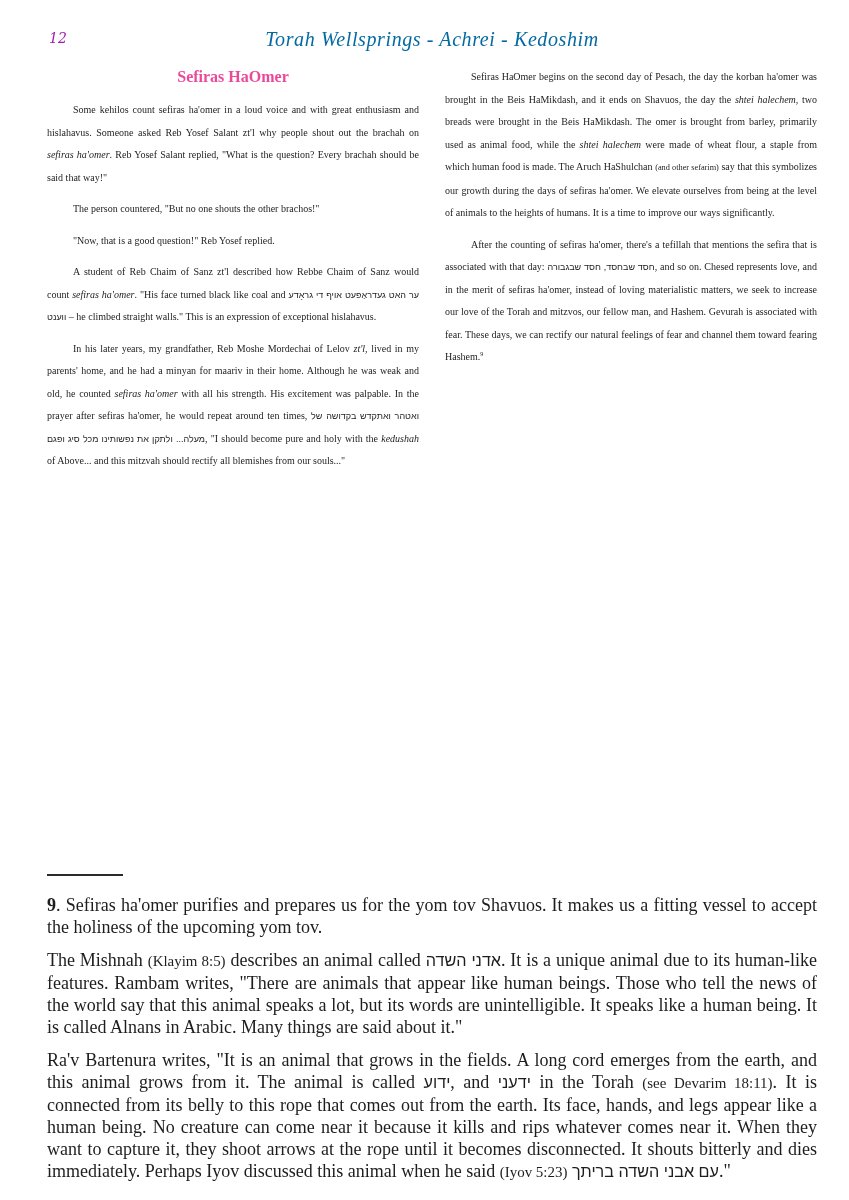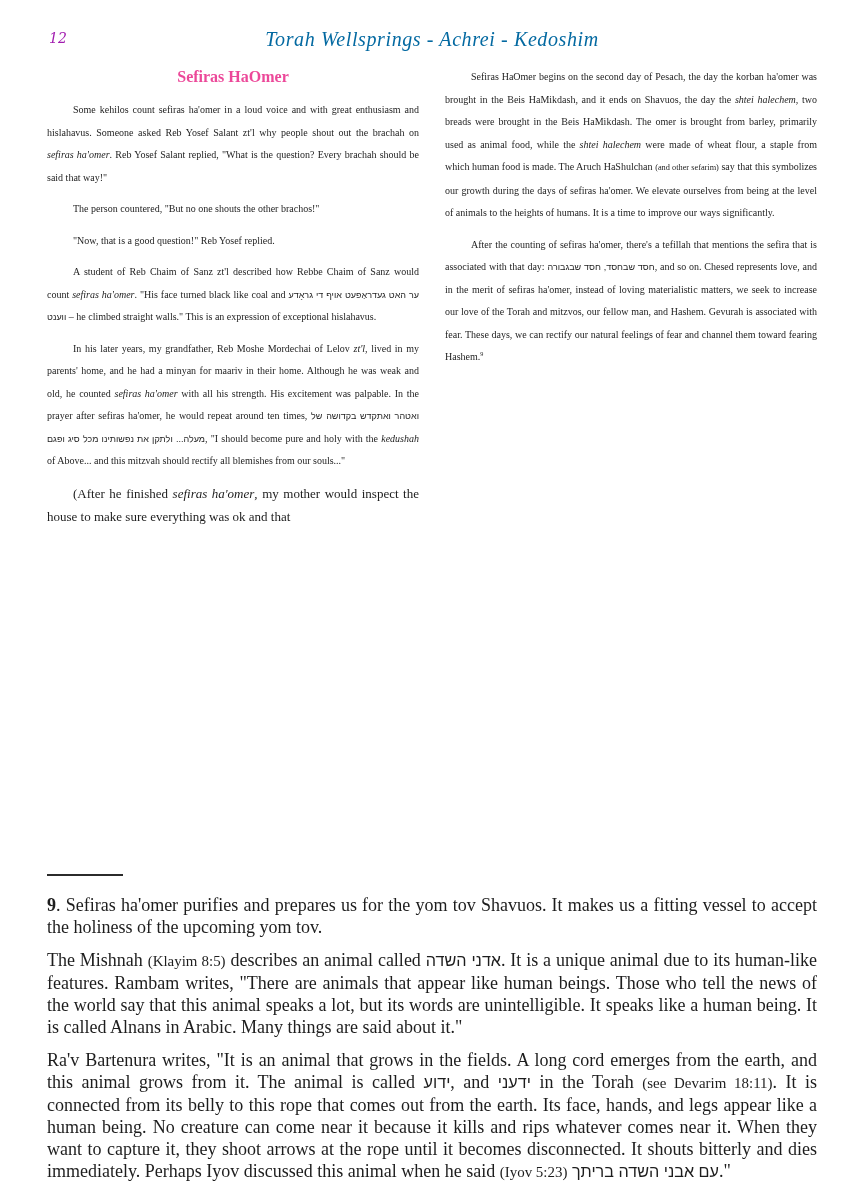--- a/index.html
+++ b/index.html
@@ -75,21 +75,20 @@
 
   <main class="columns">
     <section class="col">
       <h2 class="section-heading">Sefiras HaOmer</h2>
       <div>
           <p class="para indent"><span class="seg-normal">Some kehilos count sefiras ha'omer in a loud voice and with great enthusiasm and hislahavus. Someone asked Reb Yosef Salant zt'l why people shout out the brachah on </span><span class="seg-italic">sefiras ha'omer</span><span class="seg-normal">. Reb Yosef Salant replied, "What is the question? Every brachah should be said that way!"</span></p>
           <p class="para indent"><span class="seg-normal">The person countered, "But no one shouts the other brachos!"</span></p>
           <p class="para indent"><span class="seg-normal">"Now, that is a good question!" Reb Yosef replied.</span></p>
           <p class="para indent"><span class="seg-normal">A student of Reb Chaim of Sanz zt'l described how Rebbe Chaim of Sanz would count </span><span class="seg-italic">sefiras ha'omer</span><span class="seg-normal">. "His face turned black like coal and </span><span class="seg-hebrew">ער האט געדראַפעט אויף די גראָדע ווענט</span><span class="seg-normal"> – he climbed straight walls." This is an expression of exceptional hislahavus.</span></p>
           <p class="para indent"><span class="seg-normal">In his later years, my grandfather, Reb Moshe Mordechai of Lelov </span><span class="seg-italic">zt'l</span><span class="seg-normal">, lived in my parents' home, and he had a minyan for maariv in their home. Although he was weak and old, he counted </span><span class="seg-italic">sefiras ha'omer</span><span class="seg-normal"> with all his strength. His excitement was palpable. In the prayer after sefiras ha'omer, he would repeat around ten times, </span><span class="seg-hebrew">ואטהר ואתקדש בקדושה של מעלה... ולתקן את נפשותינו מכל סיג ופגם</span><span class="seg-normal">, "I should become pure and holy with the </span><span class="seg-italic">kedushah</span><span class="seg-normal"> of Above... and this mitzvah should rectify all blemishes from our souls..."</span></p>
-          <p class="para indent small"><span class="seg-normal">(After he finished </span><span class="seg-italic">sefiras ha'omer</span><span class="seg-normal">, my mother would inspect the house to make sure everything was ok and that</span></p>
         </div>
     </section>
     <section class="col">
       <div>
           <p class="para indent"><span class="seg-normal">Sefiras HaOmer begins on the second day of Pesach, the day the korban ha'omer was brought in the Beis HaMikdash, and it ends on Shavuos, the day the </span><span class="seg-italic">shtei halechem</span><span class="seg-normal">, two breads were brought in the Beis HaMikdash. The omer is brought from barley, primarily used as animal food, while the </span><span class="seg-italic">shtei halechem</span><span class="seg-normal"> were made of wheat flour, a staple from which human food is made. The Aruch HaShulchan </span><span class="seg-small">(and other sefarim)</span><span class="seg-normal"> say that this symbolizes our growth during the days of sefiras ha'omer. We elevate ourselves from being at the level of animals to the heights of humans. It is a time to improve our ways significantly.</span></p>
           <p class="para indent"><span class="seg-normal">After the counting of sefiras ha'omer, there's a tefillah that mentions the sefira that is associated with that day: </span><span class="seg-hebrew">חסד שבחסד, חסד שבגבורה</span><span class="seg-normal">, and so on. Chesed represents love, and in the merit of sefiras ha'omer, instead of loving materialistic matters, we seek to increase our love of the Torah and mitzvos, our fellow man, and Hashem. Gevurah is associated with fear. These days, we can rectify our natural feelings of fear and channel them toward fearing Hashem.</span><span class="seg-sup">9</span></p>
         </div>
     </section>
   </main>
 

